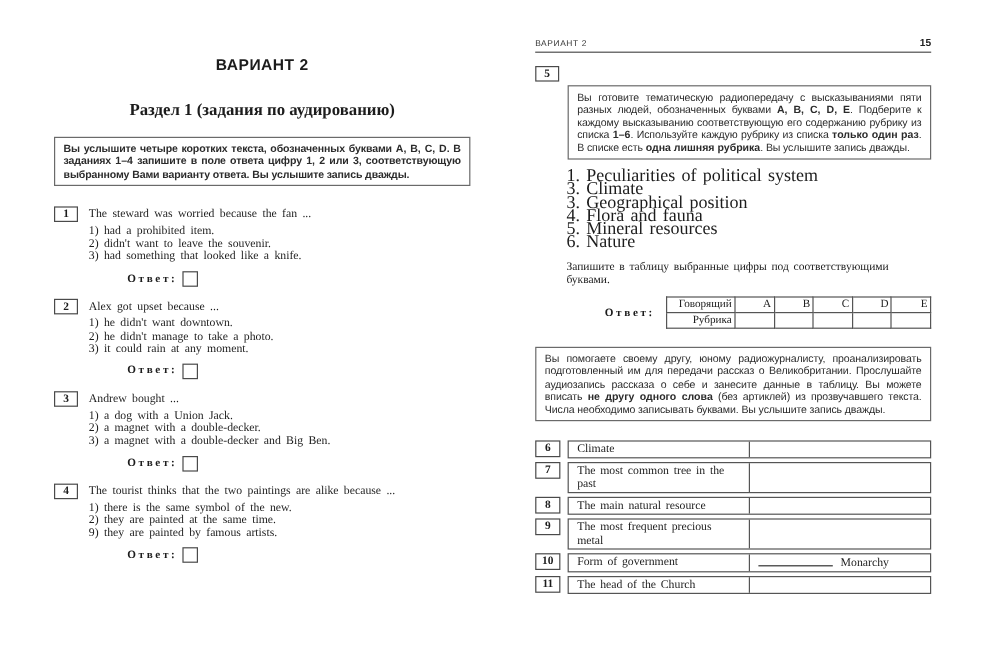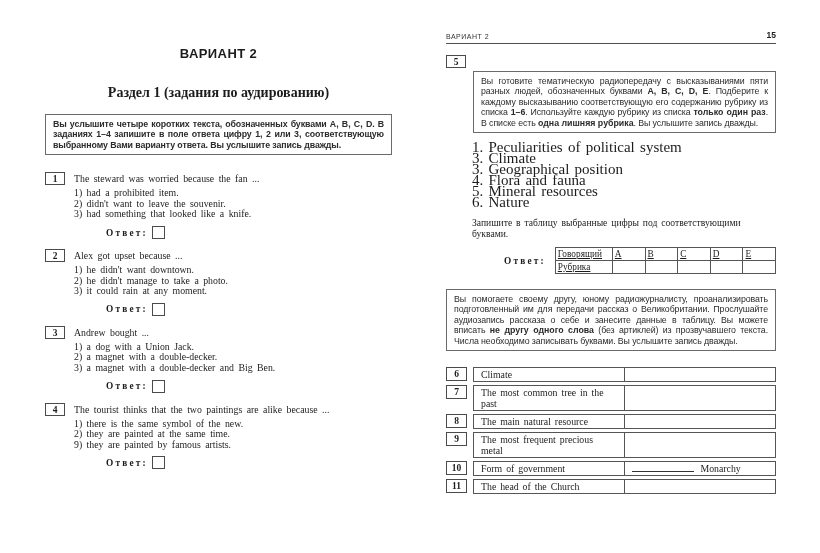--- a/index.html
+++ b/index.html
@@ -45,22 +45,22 @@
   .task5-row { display:flex; gap:7px; margin-bottom:9px; }
   .task5-row .instr-box { flex:1;margin-top:16px; }
 
   .rubric-list { margin:0 0 9px 26px; }
   .rubric-item { font-size:15px; line-height:11px; word-spacing:1.5px; }
 
   .note { margin:0 0 8px 26px; font-size:9.6px; word-spacing:1.5px; }
 
   .answer5 { display:flex; align-items:center; gap:9px; margin:0 0 15px 26px; }
   .spk-table { border-collapse:collapse; }
-  .spk-table td { border:1px solid #555; height:13px; text-align:left;
-                  font-size:9.3px; padding:0 2px;text-decoration:underline; }
+  .spk-table td { border:1px solid #555; height:13px; text-align:right;
+                  font-size:9.3px; padding:0 2px; }
   .spk-table td.c0 { width:60px; }
   .spk-table td.cl { width:41px; }
 
   .qa-rows { margin-top:16px; }
   .qa-row { display:flex; gap:6px; margin-bottom:3px; }
   .qa-row .numbox { width:21px; height:14px; line-height:13px; }
   .qa-cells { flex:1; display:flex; border:1px solid #555; min-height:14px; }
   .qa-label { width:50%; border-right:1px solid #555; padding:1px 7px;
               font-size:9.8px; word-spacing:1.5px; }
   .qa-answer { flex:1; padding:1px 7px; font-size:9.8px; word-spacing:1.5px; }

